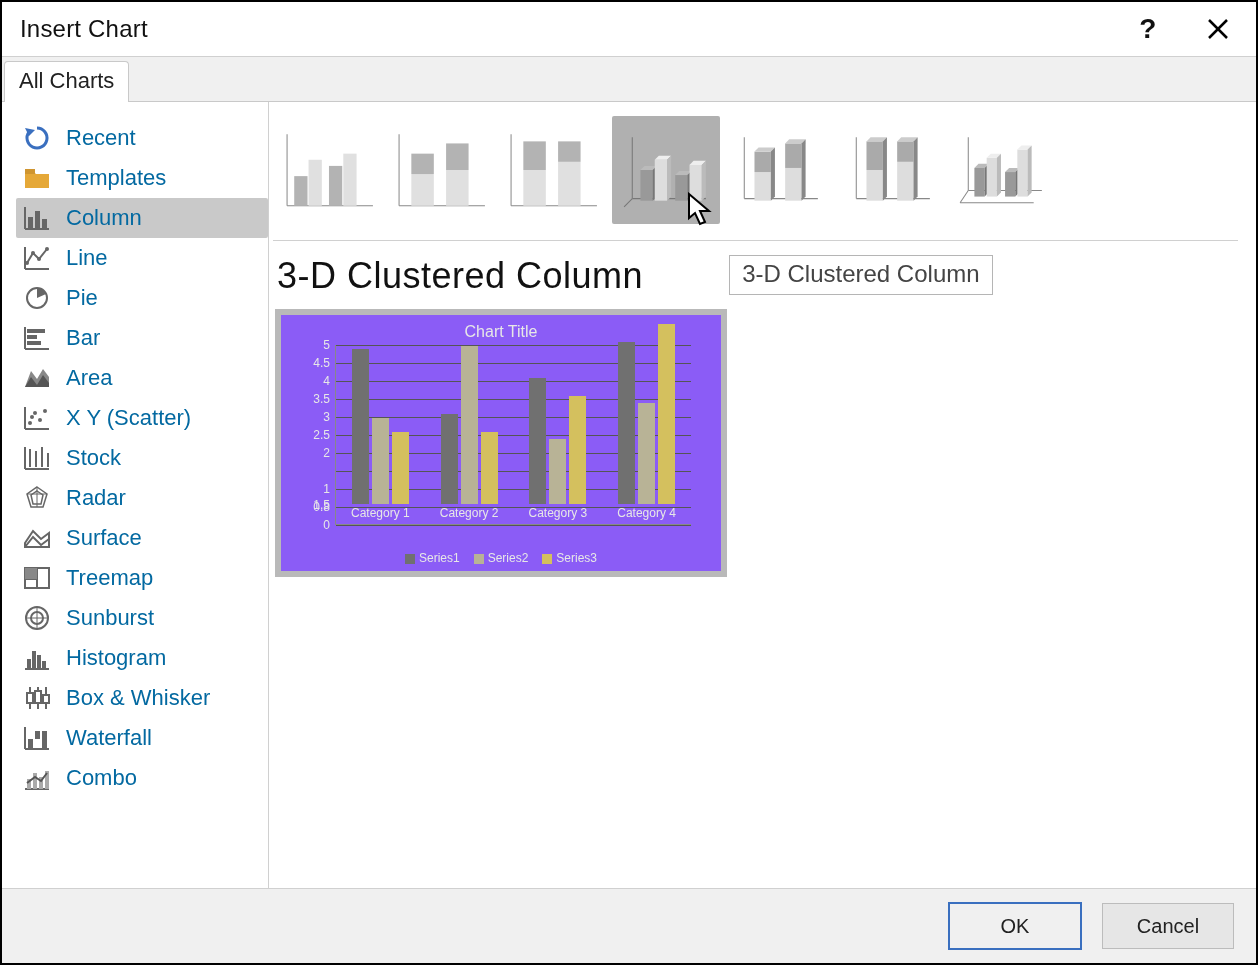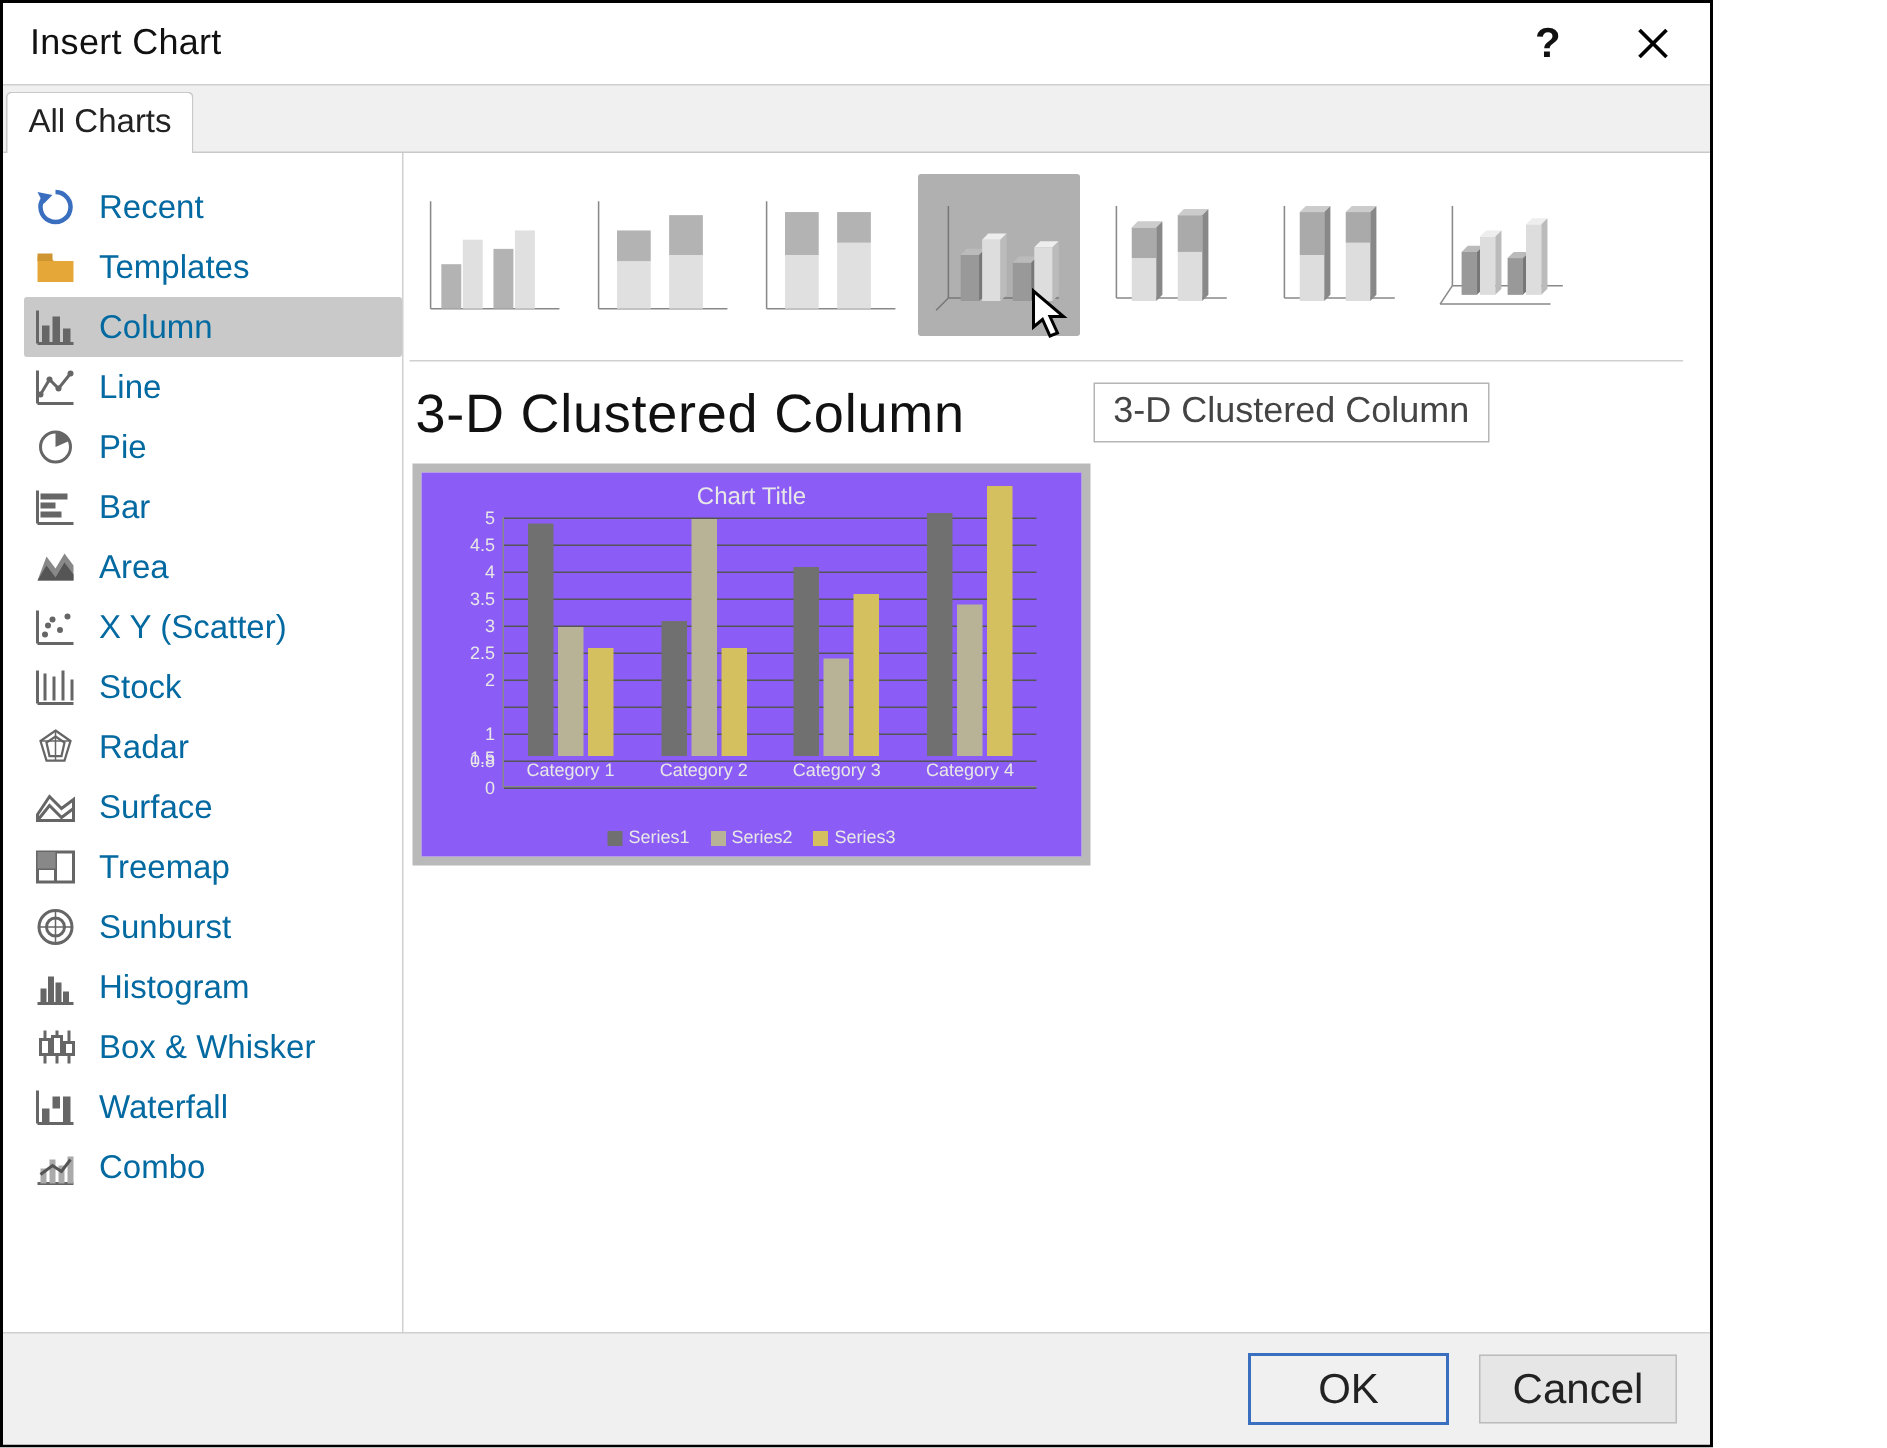--- a/index.html
+++ b/index.html
@@ -5,21 +5,21 @@
   html, body {
     margin: 0;
     padding: 0;
     font-family: "Segoe UI", Tahoma, sans-serif;
     background: #fff;
     width: 1258px;
     height: 965px;
   }
   .dialog {
     box-sizing: border-box;
-    width: 1142px;
+    width: 1258px;
     height: 965px;
     border: 2px solid #000;
     display: flex;
     flex-direction: column;
     background: #fff;
   }
   
   .titlebar {
     display: flex;
     align-items: center;
@@ -240,21 +240,21 @@
     align-items: center;
     justify-content: flex-end;
     gap: 20px;
     padding-right: 22px;
   }
   .btn {
     min-width: 130px;
     height: 44px;
     background: #e6e6e6;
     border: 1px solid #bcbcbc;
-    font-size: 28px;
+    font-size: 20px;
     color: #222;
     display: flex; align-items: center; justify-content: center;
   }
   .btn.default {
     border: 2px solid #3a6fbf;
     background: #f0f0f0;
   }
 </style>
 </head>
 <body>

